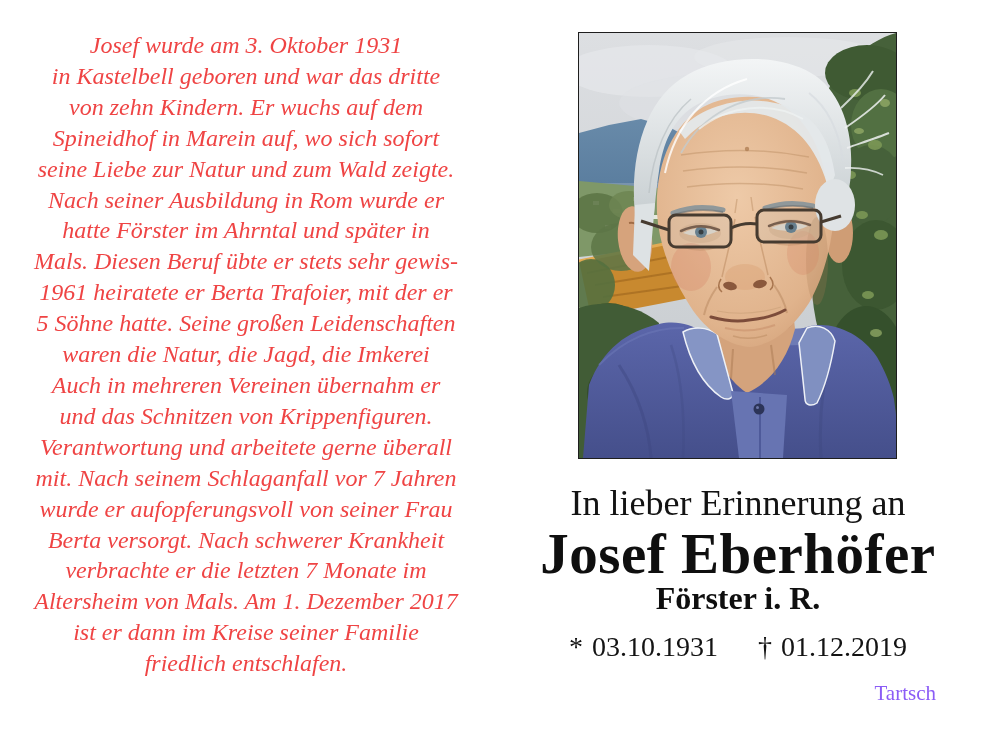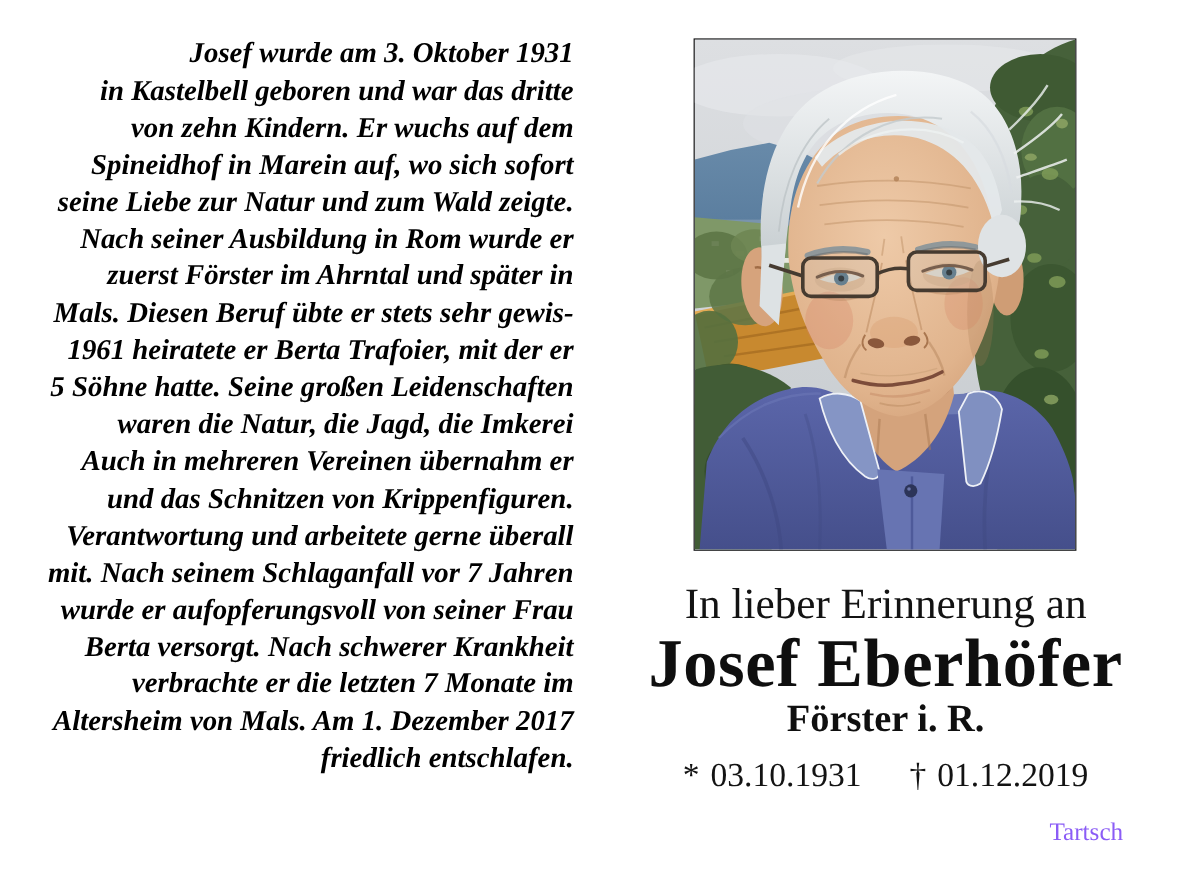--- a/index.html
+++ b/index.html
@@ -8,27 +8,26 @@
     width:982px; height:737px;
     background:#ffffff;
     color:#141414;
     font-family:"Liberation Serif", serif;
     overflow:hidden;
   }
   
   .bio {
     position:absolute;
     left:14px; top:30px; width:464px;
-    text-align:right;
+    text-align:center;
     font-style:italic;
     font-size:24px;
     line-height:30.9px;
-    color:#000000;
+    color:#ef4444;
     white-space:nowrap;
-    font-weight:bold;
   }
   
   .photo-frame {
     position:absolute;
     left:578px; top:32px;
     width:317px; height:425px;
     border:1px solid #1e1e1e;
     background:#cfd3d6;
   }
   .photo-frame svg { display:block; }
@@ -66,33 +65,34 @@
 
 <div class="card">
 
   <div class="bio">
     <div>Josef wurde am 3. Oktober 1931</div>
     <div>in Kastelbell geboren und war das dritte</div>
     <div>von zehn Kindern. Er wuchs auf dem</div>
     <div>Spineidhof in Marein auf, wo sich sofort</div>
     <div>seine Liebe zur Natur und zum Wald zeigte.</div>
     <div>Nach seiner Ausbildung in Rom wurde er</div>
-    <div>zuerst Förster im Ahrntal und später in</div>
+    <div>hatte Förster im Ahrntal und später in</div>
     <div>Mals. Diesen Beruf übte er stets sehr gewis-</div>
     <div>1961 heiratete er Berta Trafoier, mit der er</div>
     <div>5 Söhne hatte. Seine großen Leidenschaften</div>
     <div>waren die Natur, die Jagd, die Imkerei</div>
     <div>Auch in mehreren Vereinen übernahm er</div>
     <div>und das Schnitzen von Krippenfiguren.</div>
     <div>Verantwortung und arbeitete gerne überall</div>
     <div>mit. Nach seinem Schlaganfall vor 7 Jahren</div>
     <div>wurde er aufopferungsvoll von seiner Frau</div>
     <div>Berta versorgt. Nach schwerer Krankheit</div>
     <div>verbrachte er die letzten 7 Monate im</div>
     <div>Altersheim von Mals. Am 1. Dezember 2017</div>
+    <div>ist er dann im Kreise seiner Familie</div>
     <div>friedlich entschlafen.</div>
   </div>
 
   <div class="photo-frame" role="img" aria-label="Portrait of an elderly man with white hair and rectangular glasses, wearing a blue polo shirt, outdoors in front of mountains, trees and village houses">
     <svg width="317" height="425" viewBox="0 0 317 425" xmlns="http://www.w3.org/2000/svg">
       <defs>
         <linearGradient id="skyGrad" x1="0" y1="0" x2="0" y2="1">
           <stop offset="0" stop-color="#dddfe2"></stop>
             <stop offset="1" stop-color="#c4c9cd"></stop>
         </linearGradient>

